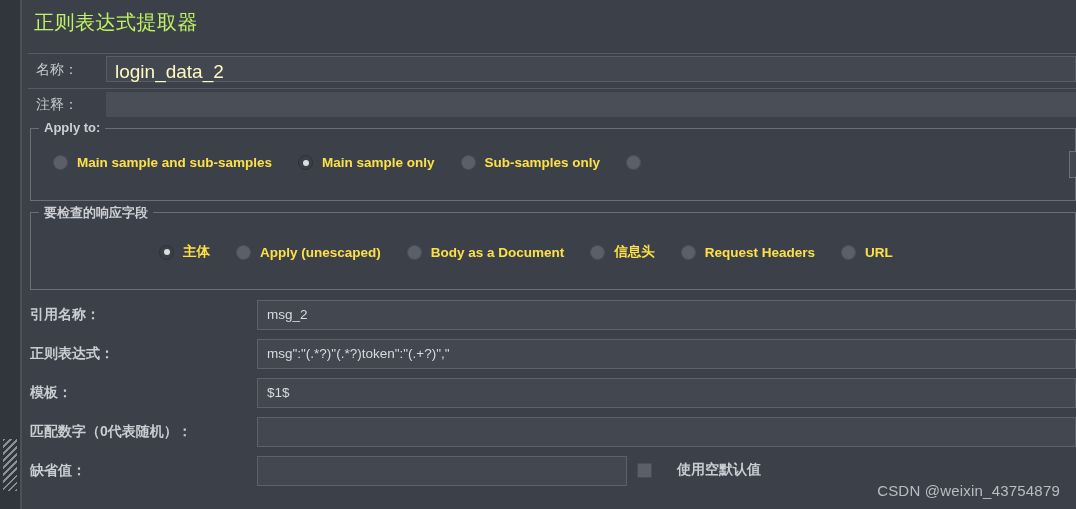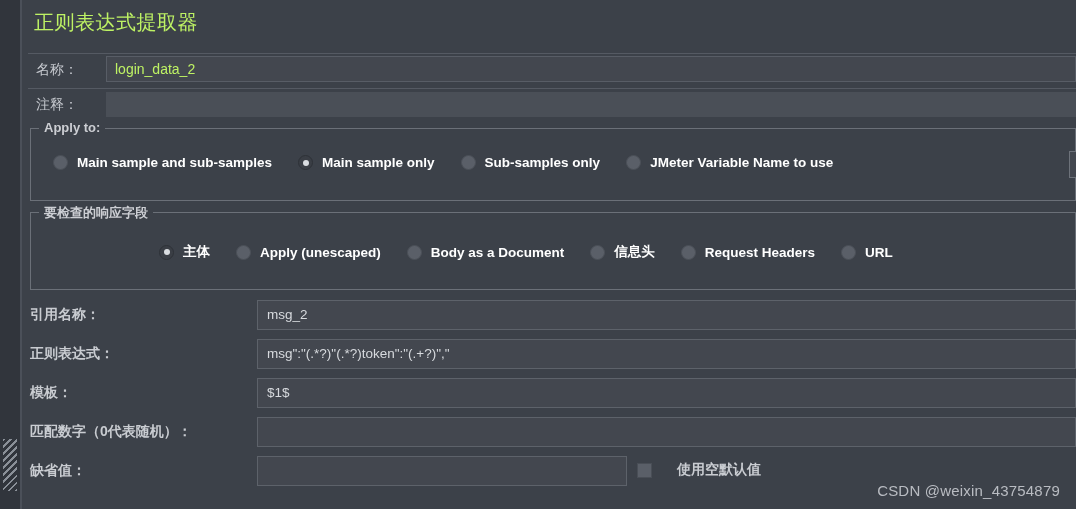--- a/index.html
+++ b/index.html
@@ -93,22 +93,22 @@
     border: 1px solid #585d66;
     box-sizing: border-box;
   }
   #field-name    { left: 78px; right: 0; width: 970px; }
   #field-comment { left: 78px; width: 970px; background: #4a4f57; border: none; top:3px; height:25px;}
 
   .field .val {
     position: absolute;
     left: 8px;
     top: 4px;
-    font-size: 14px;
-    color: #bef264;
+    font-size: 19px;
+    color: #fef9c3;
     white-space: nowrap;
   }
 
   
   .group {
     position: absolute;
     border: 1px solid #6b7078;
     box-sizing: border-box;
     padding-left: 44px;
   }
@@ -159,21 +159,21 @@
     position: absolute;
     left: 3.5px; top: 3.5px;
     width: 6px; height: 6px;
     border-radius: 50%;
     background: #d9dce0;
   }
   .radio-item .rlabel {
     margin-left: 9px;
     font-size: 13.5px;
     font-weight: bold;
-    color: #ffffff;
+    color: #fde047;
     white-space: nowrap;
   }
   .radio-gap { width: 26px; flex: 0 0 auto; }
 
   #var-name-field {
     position: absolute;
     left: 1038px;
     top: 22px;
     width: 70px;
     height: 27px;
@@ -302,21 +302,20 @@
         <span class="radio-gap"></span>
 
         <div class="radio-item">
           <span class="dot"></span>
           <span class="rlabel">Sub-samples only</span>
         </div>
         <span class="radio-gap"></span>
 
         <div class="radio-item">
           <span class="dot"></span>
-          <span class="rlabel">JMeter Variable Name to use</span>
         </div>
       </div>
 
       <div id="var-name-field">
         <span class="val"></span>
       </div>
     </div>
 
     <div class="group" id="group-response">
       <span class="legend">要检查的响应字段</span>

